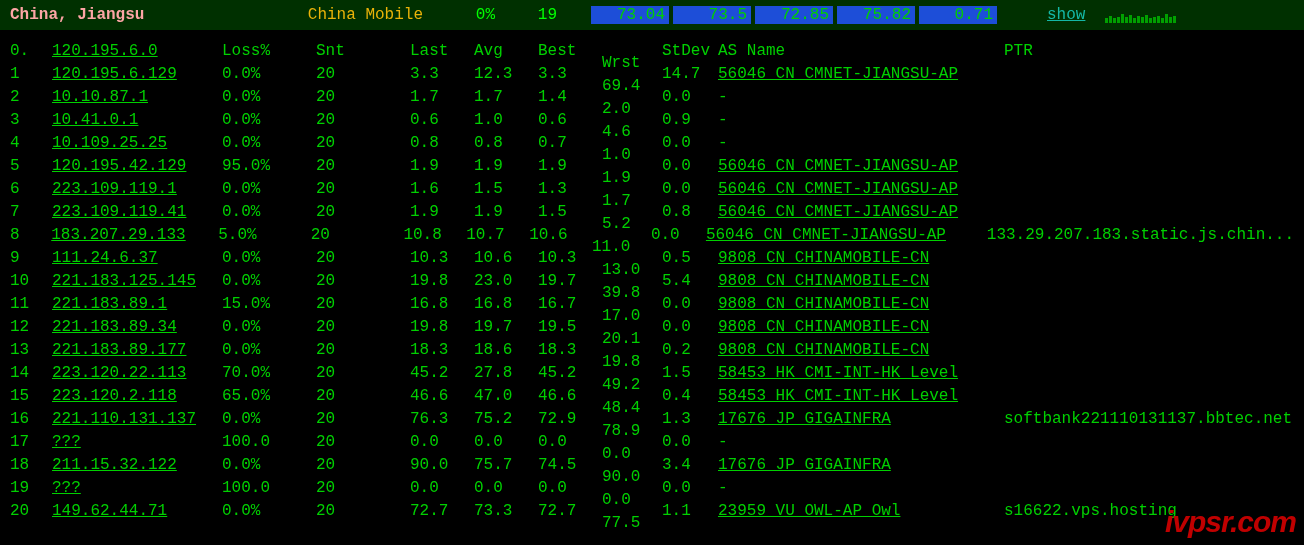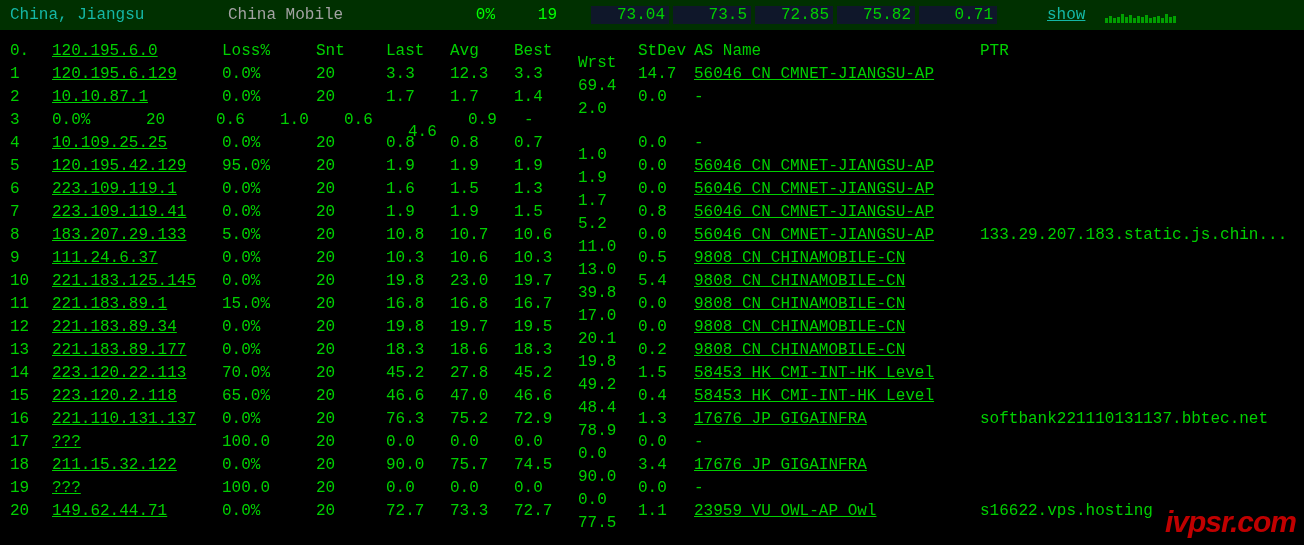--- a/index.html
+++ b/index.html
@@ -14,45 +14,45 @@
       overflow: hidden;
       position: relative;
     }
     .header-row {
       background: #003000;
       padding: 4px 10px;
       display: flex;
       align-items: center;
       height: 22px;
     }
-    .header-loc { width: 218px; color: #14b8a6; }
-    .header-isp { width: 195px; color: #a3a3a3; }
+    .header-loc { width: 218px; color: #fca5a5; font-weight: bold; }
+    .header-isp { width: 195px; color: #eab308; text-align: right; }
     .header-pct { width: 72px; text-align: right; color: #00ff00; }
     .header-cnt { width: 62px; text-align: right; color: #00ff00; }
     .header-stats { display: flex; gap: 0; }
-    .header-stat { width: 70px; text-align: right; background: #0f172a; margin-left: 4px; padding: 0 4px; }
+    .header-stat { width: 70px; text-align: right; background: #1d4ed8; margin-left: 4px; padding: 0 4px; }
     .header-show { color: #14b8a6; margin-left: 50px; text-decoration: underline; cursor: pointer; }
     .spark { margin-left: 20px; display: flex; align-items: flex-end; height: 16px; gap: 1px;}
     .spark span { width: 3px; background: #00a000; display: block;}
     
     .content {
       padding: 10px 10px 0 10px;
     }
     .row {
       display: flex;
       height: 23px;
       line-height: 23px;
       white-space: nowrap;
     }
     .col-idx { width: 42px; }
     .col-ip { width: 170px; }
     .col-ip .u { text-decoration: underline; }
     .col-loss { width: 86px; }
     .col-snt { width: 70px; margin-left: 8px; }
-    .col-last { width: 64px; }
+    .col-last { width: 64px; margin-left: 24px; }
     .col-avg { width: 64px; }
     .col-best { width: 64px; }
     .col-wrst { width: 60px; margin-top: 12px; }
     .col-stdev { width: 56px; }
     .col-as { width: 286px; }
     .col-as .u { text-decoration: underline; }
     .col-ptr { flex: 1; }
     
     .hdr-row .col-idx,
     .hdr-row .col-ip,
@@ -156,20 +156,21 @@
         <div class="col-last">1.7</div>
         <div class="col-avg">1.7</div>
         <div class="col-best">1.4</div>
         <div class="col-wrst">2.0</div>
         <div class="col-stdev">0.0</div>
         <div class="col-as">-</div>
         <div class="col-ptr"></div>
       </div>
       <div class="row">
         <div class="col-idx">3</div>
+        <div class="col-ip"><span class="u">10.41.0.1</span></div>
         <div class="col-loss">0.0%</div>
         <div class="col-snt">20</div>
         <div class="col-last">0.6</div>
         <div class="col-avg">1.0</div>
         <div class="col-best">0.6</div>
         <div class="col-wrst">4.6</div>
         <div class="col-stdev">0.9</div>
         <div class="col-as">-</div>
         <div class="col-ptr"></div>
       </div>

